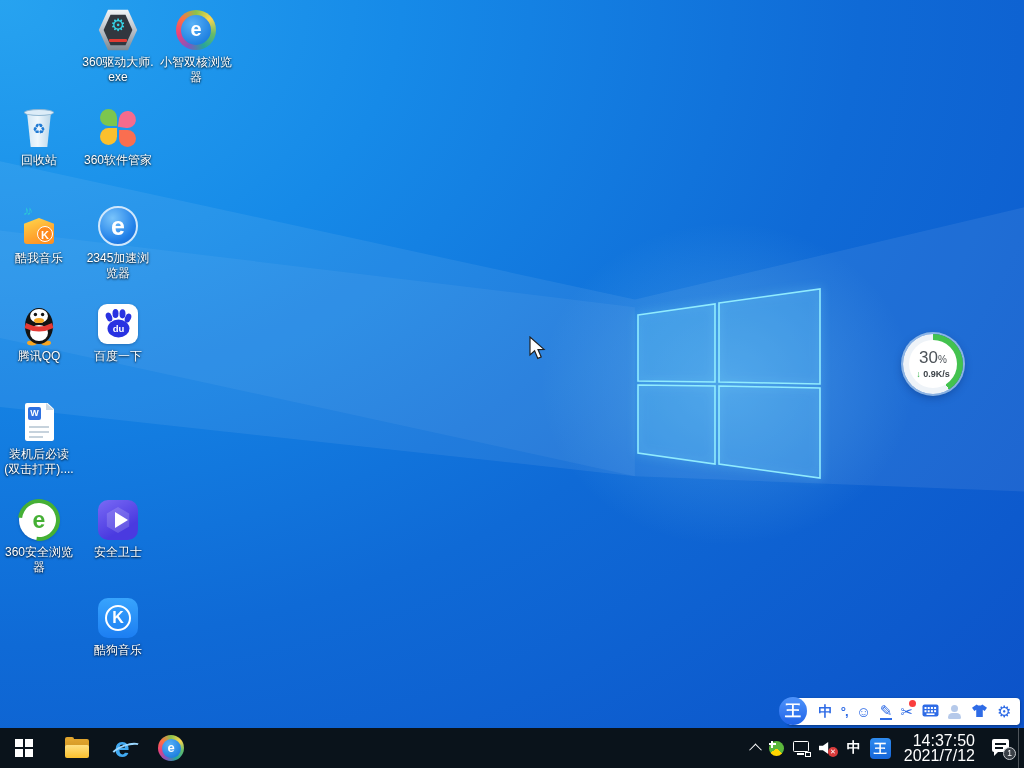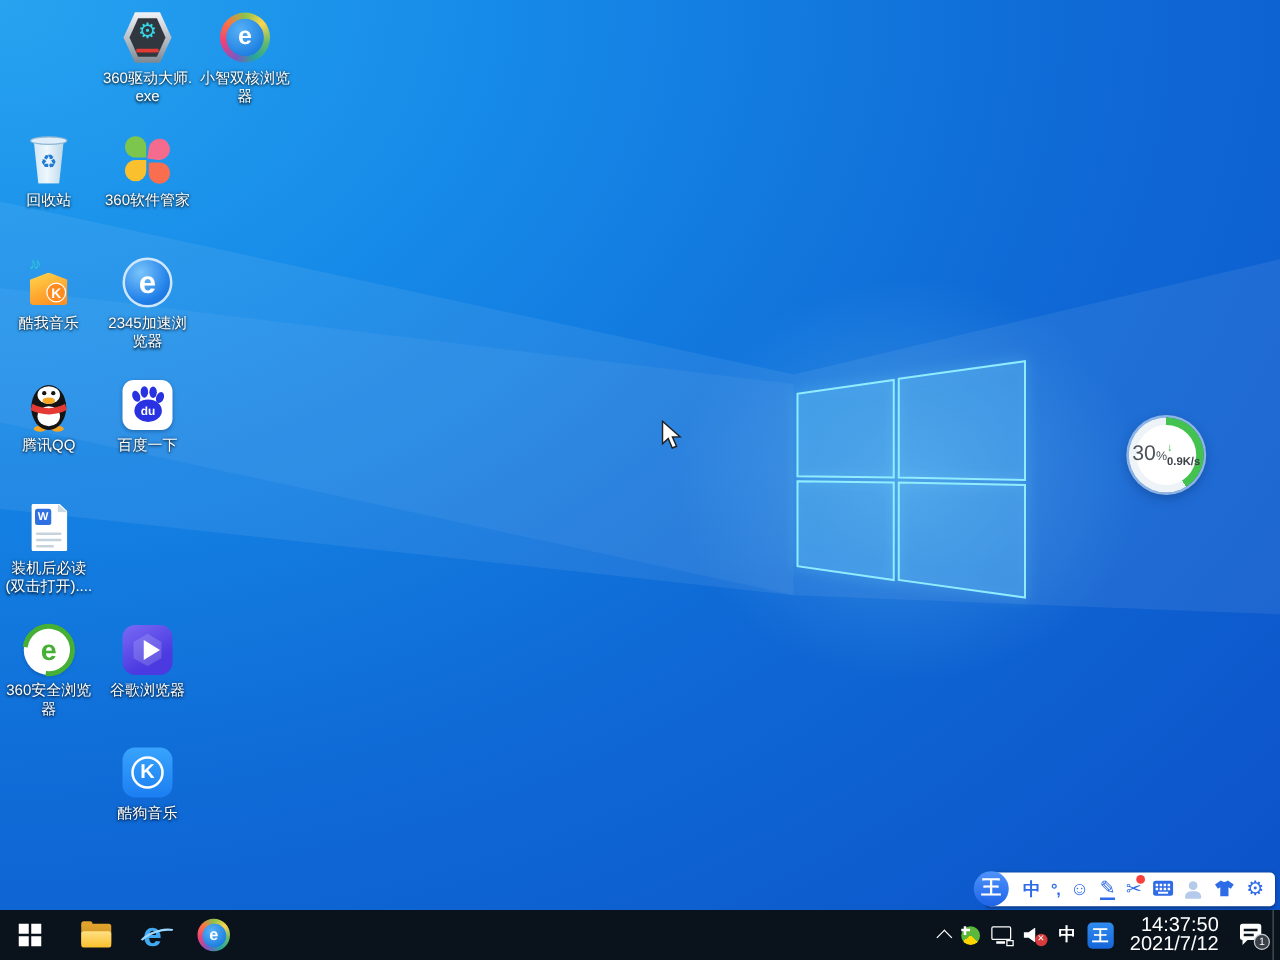--- a/index.html
+++ b/index.html
@@ -112,21 +112,21 @@
   .i-xz { position:absolute; left:2px; top:2px; width:40px; height:40px; }
   .i-xz .in { left:5px; top:5px; width:30px; height:30px; font-size:20px; line-height:28px; }
   
   .svg44 { position:absolute; left:0; top:0; }
 
   
   .widget { position:absolute; left:903px; top:334px; width:60px; height:60px; border-radius:50%;
     background:conic-gradient(from 0deg, #43c24f 0 148deg, #eef3f8 148deg 360deg);
     box-shadow:0 0 0 2px rgba(160,195,235,.85), 0 3px 10px rgba(0,25,80,.4); cursor:pointer; }
   .widget .inner { position:absolute; left:6px; top:6px; width:48px; height:48px; border-radius:50%; background:#fff;
-    display:flex; flex-direction:row; align-items:center; justify-content:center; }
+    display:flex; flex-direction:column; align-items:center; justify-content:center; }
   .widget .pct { font-size:17px; color:#4c5258; line-height:18px; }
   .widget .pct .u { font-size:10px; }
   .widget .spd { font-size:9px; color:#3c4248; font-weight:bold; line-height:11px; }
   .widget .spd .ar { color:#2fae44; }
 
   
   .imebar { position:absolute; left:788px; top:698px; width:232px; height:27px; background:#fff; border-radius:4px;
     box-shadow:0 1px 3px rgba(0,0,0,.4); display:flex; align-items:center; justify-content:space-evenly; padding-left:22px; }
   .ime-logo { position:absolute; left:-9px; top:-1px; width:28px; height:28px; border-radius:50%;
     background:linear-gradient(180deg,#4f94fb,#1f63e8); color:#fff; font-weight:bold; font-size:16px;
@@ -308,21 +308,21 @@
       </svg>
     </div>
     <span class="dlabel">百度一下</span>
   </div>
   <div class="dcell" style="left:79px;top:498px">
     <div class="dicon i-star">
       <div class="c"></div>
         <div class="facet"></div>
         <div class="tri"></div>
     </div>
-    <span class="dlabel">谷歌浏览器</span>
+    <span class="dlabel">安全卫士</span>
   </div>
   <div class="dcell" style="left:79px;top:596px">
     <div class="dicon i-kugou">
       <div class="c"></div>
         <div class="ring">K</div>
     </div>
     <span class="dlabel">酷狗音乐</span>
   </div>
 
   <div class="dcell" style="left:157px;top:8px">

